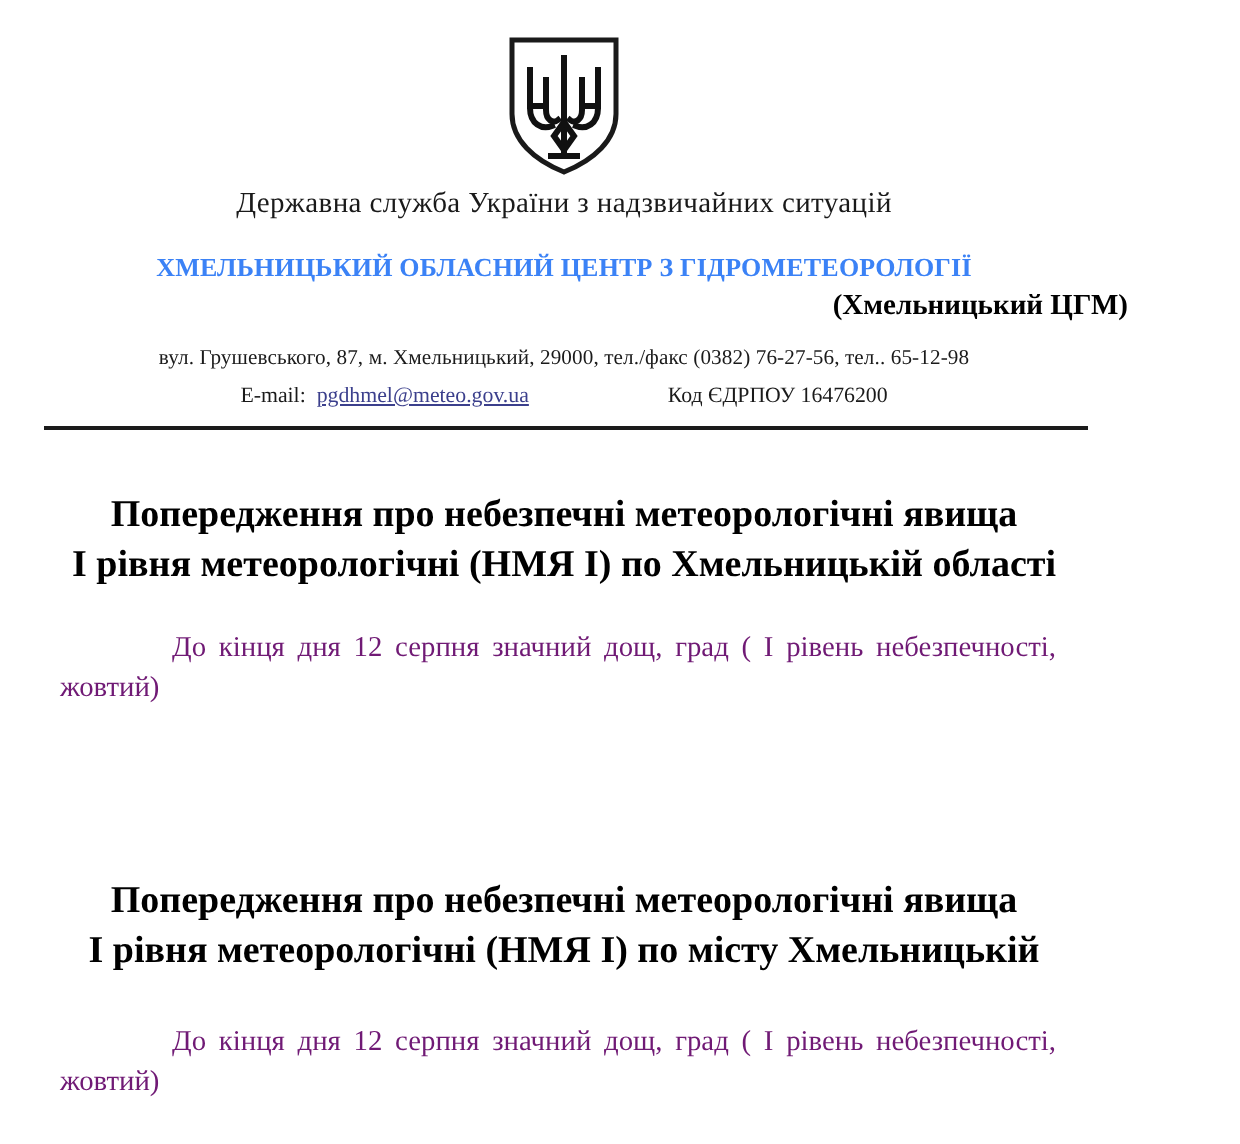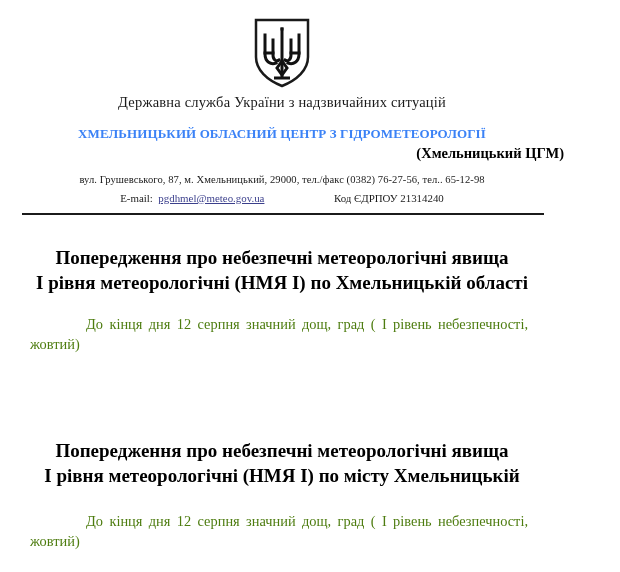--- a/index.html
+++ b/index.html
@@ -100,21 +100,21 @@
     line-height: 1.32;
     color: #000;
     padding: 0 28px;
   }
   .warn-heading .hl1 { display: block; }
   .warn-heading .hl2 { display: block; }
 
   .warn-body {
     font-size: 14.4px;
     line-height: 1.35;
-    color: #4d7c0f;
+    color: #701a75;
     text-align: justify;
     margin: 0 36px 0 30px;
     text-indent: 56px;
     word-spacing: 2.2px;
   }
 
   .block-one .warn-heading { margin-top: 30px; }
   .block-one .warn-body { margin-top: 20px; }
 
   .block-two .warn-heading { margin-top: 84px; }
@@ -160,21 +160,21 @@
     <div class="org-title">ХМЕЛЬНИЦЬКИЙ ОБЛАСНИЙ ЦЕНТР З ГІДРОМЕТЕОРОЛОГІЇ</div>
 
     <div class="org-subtitle">(Хмельницький ЦГМ)</div>
 
     <div class="address-line">вул. Грушевського, 87, м. Хмельницький, 29000, тел./факс (0382) 76-27-56, тел.. 65-12-98</div>
 
     <div class="contact-line">
       <span class="email-label">E-mail:</span>
       <span>&nbsp;</span><a class="email-link" href="#">pgdhmel@meteo.gov.ua</a>
       <span class="contact-gap"></span>
-      <span>Код ЄДРПОУ 21314240</span>
+      <span>Код ЄДРПОУ 16476200</span>
     </div>
 
     <div class="rule"></div>
   </div>
 
   <div class="warning-block block-one">
     <div class="warn-heading">
       <span class="hl1">Попередження про  небезпечні  метеорологічні  явища</span>
       <span class="hl2">І рівня метеорологічні (НМЯ І) по Хмельницькій області</span>
     </div>

